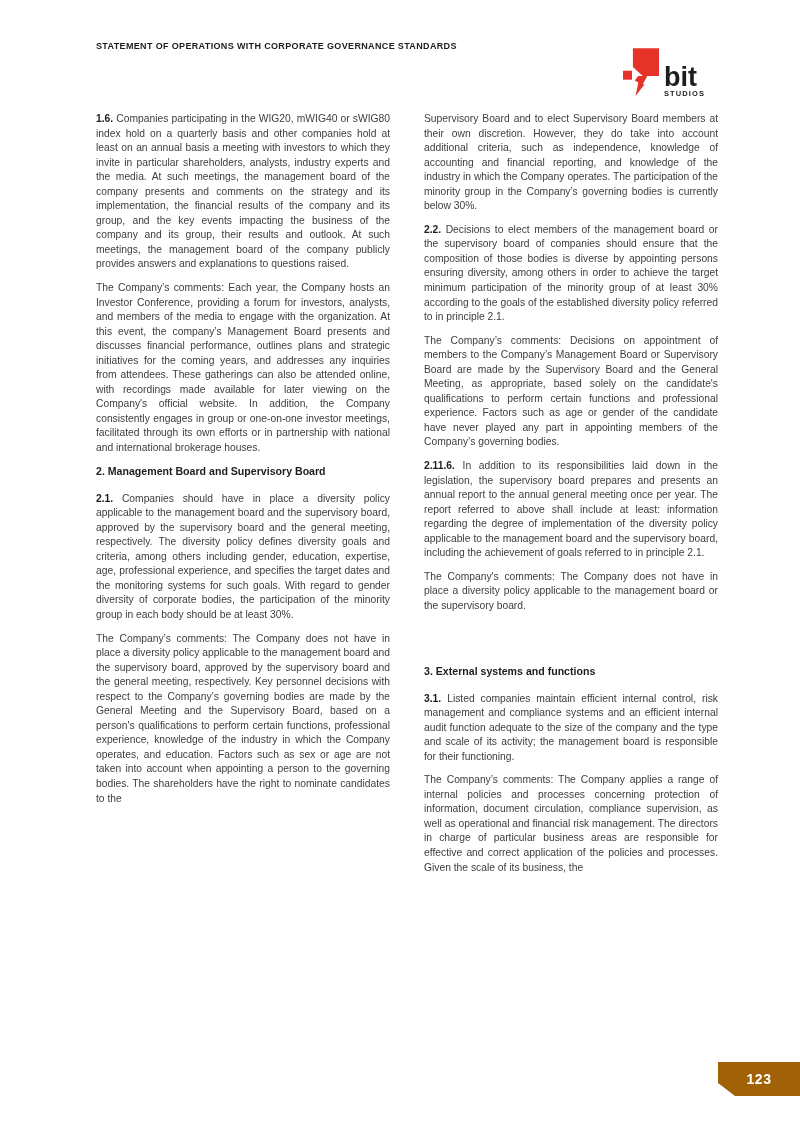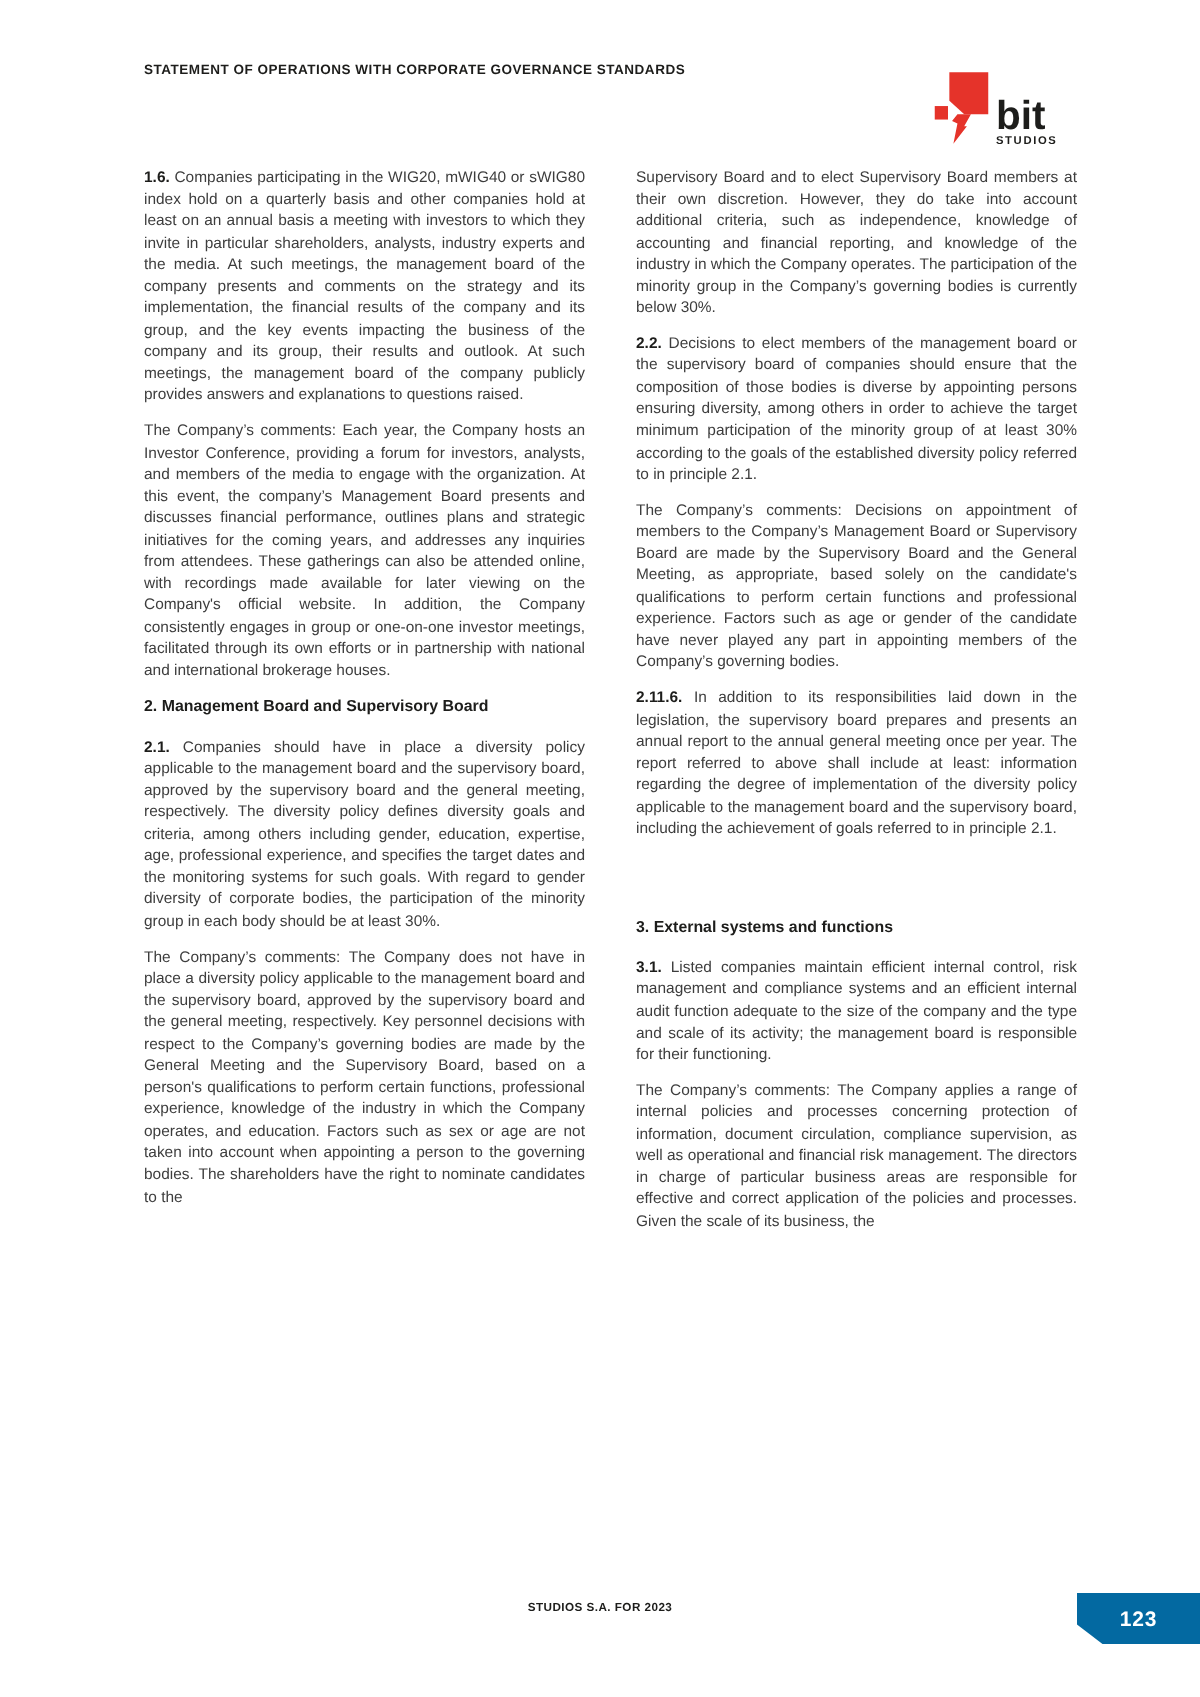--- a/index.html
+++ b/index.html
@@ -46,21 +46,21 @@
   }
   .sec-heading.spaced{margin-top:51px;}
 
   
   .footer-text{
     position:absolute;left:0;right:0;top:1067px;text-align:center;
     font-size:7.8px;font-weight:bold;letter-spacing:.3px;color:#1d1d1b;line-height:10.5px;
   }
   .page-badge{
     position:absolute;top:1062px;right:0;width:82px;height:34px;
-    background:#0369a1;color:#ffffff;
+    background:#a16207;color:#ffffff;
     display:flex;align-items:center;justify-content:center;
     font-size:14px;font-weight:bold;letter-spacing:.5px;
     clip-path:polygon(0 0,100% 0,100% 100%,17px 100%,0 calc(100% - 13px));
   }
 </style>
 </head>
 <body>
 
 <div class="page">
 
@@ -95,29 +95,29 @@
 
     <section class="col">
       <p><span>Supervisory Board and to elect Supervisory Board members at their own discretion. However, they do take into account additional criteria, such as independence, knowledge of accounting and financial reporting, and knowledge of the industry in which the Company operates. The participation of the minority group in the Company’s governing bodies is currently below 30%.</span></p>
 
       <p><b class="lead">2.2.</b> <span>Decisions to elect members of the management board or the supervisory board of companies should ensure that the composition of those bodies is diverse by appointing persons ensuring diversity, among others in order to achieve the target minimum participation of the minority group of at least 30% according to the goals of the established diversity policy referred to in principle 2.1.</span></p>
 
       <p><span>The Company’s comments: Decisions on appointment of members to the Company’s Management Board or Supervisory Board are made by the Supervisory Board and the General Meeting, as appropriate, based solely on the candidate's qualifications to perform certain functions and professional experience. Factors such as age or gender of the candidate have never played any part in appointing members of the Company’s governing bodies.</span></p>
 
       <p><b class="lead">2.11.6.</b> <span>In addition to its responsibilities laid down in the legislation, the supervisory board prepares and presents an annual report to the annual general meeting once per year. The report referred to above shall include at least: information regarding the degree of implementation of the diversity policy applicable to the management board and the supervisory board, including the achievement of goals referred to in principle 2.1.</span></p>
 
+      <p><span>The Company's comments: The Company does not have in place a diversity policy applicable to the management board or the supervisory board.</span></p>
 
       <h3 class="sec-heading spaced">3. External systems and functions</h3>
 
       <p><b class="lead">3.1.</b> <span>Listed companies maintain efficient internal control, risk management and compliance systems and an efficient internal audit function adequate to the size of the company and the type and scale of its activity; the management board is responsible for their functioning.</span></p>
 
       <p><span>The Company’s comments: The Company applies a range of internal policies and processes concerning protection of information, document circulation, compliance supervision, as well as operational and financial risk management. The directors in charge of particular business areas are responsible for effective and correct application of the policies and processes. Given the scale of its business, the</span></p>
     </section>
 
   </div>
 
   <div class="footer-text">
-    <div>STUDIOS S.A. FOR 2023</div>
   </div>
 
   <div class="page-badge">123</div>
 
 </div>
 
 </body></html>

